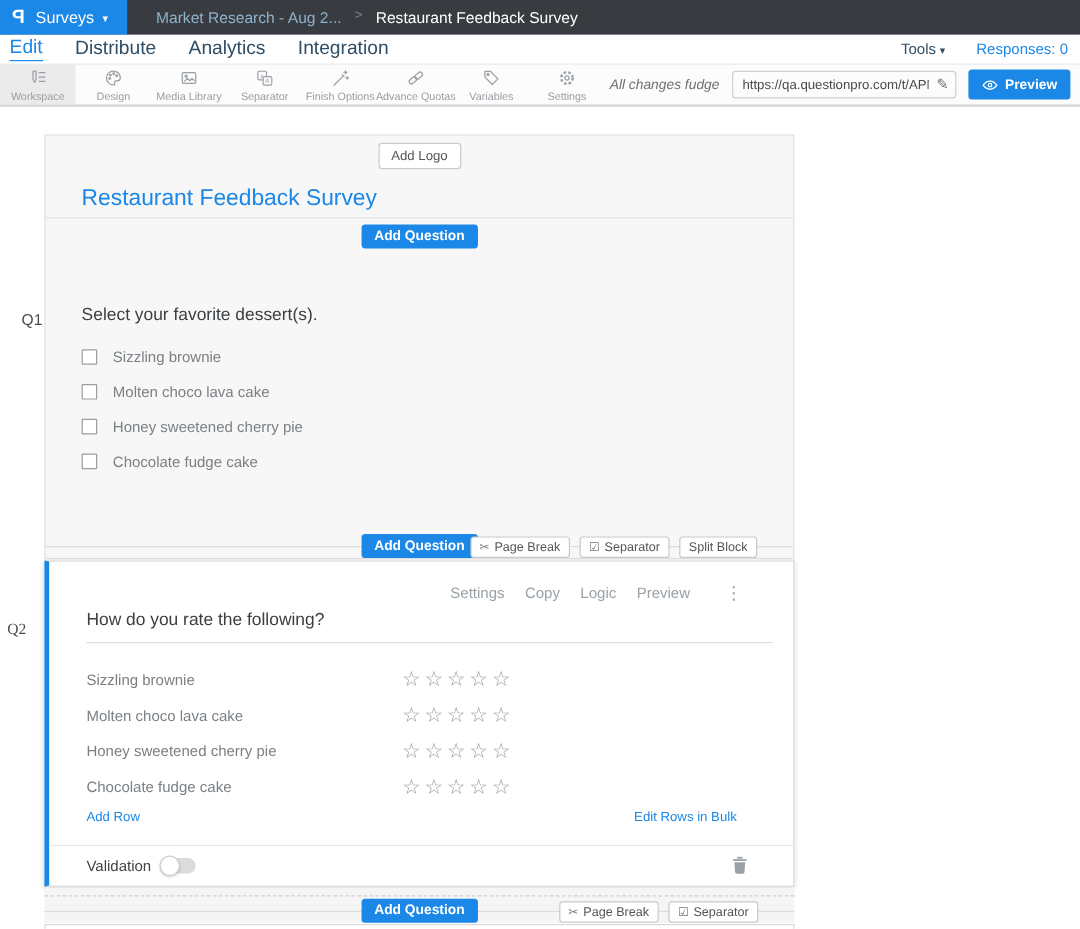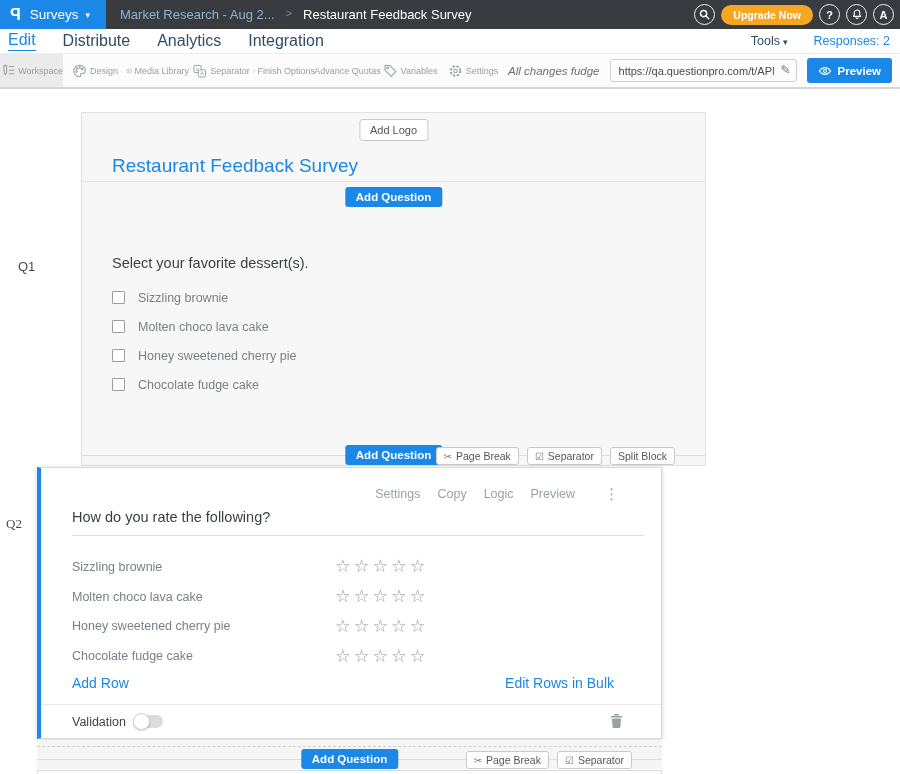--- a/index.html
+++ b/index.html
@@ -6,56 +6,56 @@
   html,body { width:900px; height:774px; }
   body { font-family:"Liberation Sans", sans-serif; background:#fff; overflow:hidden; }
   .page { position:relative; width:900px; height:774px; background:#fff; }
 
   
   .topbar { position:absolute; left:0; top:0; width:900px; height:29px; background:#383b40; display:flex; align-items:center; }
   .logo-area { width:106px; height:29px; background:#1b87e6; display:flex; align-items:center; padding-left:10px; cursor:pointer; }
   .qp-logo { color:#fff; font-size:16px; font-weight:700; transform:scaleX(-1); display:inline-block; }
   .product-name { color:#fff; font-size:13.5px; margin-left:9px; }
   .logo-caret { color:#fff; font-size:9px; margin-left:7px; }
-  .breadcrumb { display:flex; align-items:flex-start; margin-left:14px; font-size:13px; }
+  .breadcrumb { display:flex; align-items:flex-start; margin-left:24px; font-size:13px; }
   .bc-parent { color:#8fb2cc; }
   .bc-sep { color:#84888d; margin:0 11px; font-size:11px; }
   .bc-current { color:#ffffff; }
   .top-right { position:absolute; right:6px; top:0; height:29px; display:flex; align-items:center; gap:6px; }
   .circle-btn { width:21px; height:21px; border:1.5px solid #f2f2f2; border-radius:50%; display:flex; align-items:center; justify-content:center; color:#fff; font-size:11px; font-weight:700; cursor:pointer; }
   .upgrade-btn { height:20px; padding:0 12px; border-radius:10px; background:#f5a623; color:#fff; font-size:10.5px; font-weight:700; display:flex; align-items:center; cursor:pointer; }
 
   
   .navrow { position:absolute; left:0; top:29px; width:900px; height:24px; background:#fff; display:flex; align-items:center; }
   .nav-tabs { display:flex; align-items:center; padding-left:8px; gap:27px; }
   .nav-tab { font-size:16px; font-weight:500; color:#2e4d66; cursor:pointer; padding-bottom:1px; }
   .nav-tab.active { color:#1b87e6; border-bottom:1px solid #1b87e6; }
   .nav-right { position:absolute; right:10px; display:flex; align-items:center; gap:26px; }
   .tools-menu { font-size:12.5px; font-weight:500; color:#2e4d66; cursor:pointer; }
   .tools-caret { font-size:9px; color:#2e4d66; margin-left:3px; }
   .responses { font-size:12.5px; font-weight:500; color:#1b87e6; cursor:pointer; }
 
   
   .toolbar { position:absolute; left:0; top:53px; width:900px; height:36px; background:#fcfcfc; border-top:1px solid #ececec; border-bottom:2px solid #d6d6d6; display:flex; }
   .tb-tabs { display:flex; }
-  .tb-tab { width:63px; height:33px; display:flex; flex-direction:row; align-items:center; justify-content:center; gap:2px; cursor:pointer; }
+  .tb-tab { width:63px; height:33px; display:flex; flex-direction:column; align-items:center; justify-content:center; gap:2px; cursor:pointer; }
   .tb-tab.active { background:#ebebeb; }
   .tb-tab svg { display:block; }
   .tb-label { font-size:9px; color:#999da3; white-space:nowrap; }
   .tb-right { position:absolute; right:8px; top:0; height:33px; display:flex; align-items:center; gap:10px; }
   .save-status { font-style:italic; font-size:11.5px; color:#6f6f6f; }
   .url-box { position:relative; width:187px; height:23px; border:1px solid #cfcfcf; border-radius:3px; background:#fcfcfc; }
   .url-box input { width:100%; height:100%; border:none; background:transparent; outline:none; font-family:"Liberation Sans",sans-serif; font-size:11px; color:#4a4a4a; padding:0 22px 0 8px; }
   .url-pencil { position:absolute; right:5px; top:3px; font-size:12px; color:#6f6f6f; cursor:pointer; }
   .preview-btn { height:25px; padding:0 11px; background:#1b87e6; border-radius:3px; display:flex; align-items:center; gap:6px; cursor:pointer; }
   .preview-btn span { color:#fff; font-size:11.5px; font-weight:600; }
 
   
   .q-label { position:absolute; font-size:13px; color:#4b4b4b; }
-  .card1 { position:absolute; left:37px; top:112px; width:625px; height:354px; background:#f7f7f7; border:1px solid #e2e2e2;margin-left:44px; }
+  .card1 { position:absolute; left:37px; top:112px; width:625px; height:354px; background:#f7f7f7; border:1px solid #e2e2e2; }
   .add-logo-btn { position:absolute; top:6px; left:50%; transform:translateX(-50%); background:#fff; border:1px solid #c9c9c9; border-radius:3px; padding:4px 10px; font-size:11px; color:#555; cursor:pointer; white-space:nowrap; }
   .survey-title { position:absolute; left:30px; top:42px; font-size:19px; font-weight:400; color:#1b87e6; cursor:text; }
   .hdiv { position:absolute; left:0; right:0; height:1px; background:#e2e2e2; }
   .blue-btn { background:#1b87e6; color:#fff; font-size:11.5px; font-weight:600; border:none; border-radius:3px; padding:4px 11px; cursor:pointer; white-space:nowrap; font-family:"Liberation Sans",sans-serif; }
   .center-x { left:50%; transform:translateX(-50%); position:absolute; }
   .q1-text, .q2-text { font-size:14.5px; color:#3b3f42; }
   .q1-text { position:absolute; left:30px; top:142px; }
   .opt-list { position:absolute; left:30px; top:170px; }
   .opt-row { height:29px; display:flex; align-items:center; gap:13px; cursor:pointer; }
   .checkbox { width:13px; height:13px; border:1px solid #9d9d9d; background:#fff; border-radius:1px; }
@@ -68,21 +68,21 @@
   .card2 { position:absolute; left:37px; top:467px; width:625px; height:272px; background:#fff; border:1px solid #d9d9d9; border-left:4px solid #1b87e6; box-shadow:0 1px 5px rgba(0,0,0,0.18); }
   .q2-actions { position:absolute; top:17px; right:42px; display:flex; align-items:center; gap:17px; }
   .q2-action { font-size:12.5px; color:#9aa2a8; cursor:pointer; }
   .dots-menu { font-size:15px; color:#9aa2a8; margin-left:12px; cursor:pointer; }
   .q2-text { position:absolute; left:31px; top:41px; cursor:text; }
   .q2-underline { position:absolute; left:31px; right:17px; top:67px; height:1px; background:#dddddd; }
   .rate-rows { position:absolute; left:31px; top:84px; right:17px; }
   .rate-row { height:29.8px; display:flex; align-items:center; }
   .rate-label { width:263px; font-size:12.5px; color:#7b8085; }
   .stars { font-size:17.5px; color:#9aa0a4; letter-spacing:3px; cursor:pointer; line-height:1; }
-  .link-blue { font-size:14px; color:#1b87e6; cursor:pointer;text-align:right; }
+  .link-blue { font-size:11px; color:#1b87e6; cursor:pointer;text-align:right; }
   .add-row { position:absolute; left:31px; top:207px; }
   .edit-rows { position:absolute; right:47px; top:207px; }
   .q2-footer-div { position:absolute; left:0; right:0; top:236px; height:1px; background:#e9e9e9; }
   .validation { position:absolute; left:31px; top:247px; display:flex; align-items:flex-start; gap:9px; }
   .validation-label { font-size:12.5px; color:#3f4347; }
   .toggle { position:relative; width:28px; height:13px; background:#dcdcdc; border-radius:7px; cursor:pointer; }
   .toggle-knob { position:absolute; left:-2px; top:-2px; width:17px; height:17px; background:#fff; border:1px solid #d0d0d0; border-radius:50%; box-shadow:0 1px 2px rgba(0,0,0,0.2); }
   .trash-btn { position:absolute; right:38px; top:245px; cursor:pointer; }
 
   
@@ -101,53 +101,32 @@
     <div class="logo-area">
       <span class="qp-logo">P</span>
       <span class="product-name">Surveys</span>
       <span class="logo-caret">▾</span>
     </div>
     <div class="breadcrumb">
       <span class="bc-parent">Market Research - Aug 2...</span>
       <span class="bc-sep">&gt;</span>
       <span class="bc-current">Restaurant Feedback Survey</span>
     </div>
-    <div class="top-right">
-      <div class="circle-btn">
-        <svg width="11" height="11" viewBox="0 0 11 11" fill="none" stroke="#ffffff" stroke-width="1.4" stroke-linecap="round">
-            <circle cx="4.6" cy="4.6" r="3.1"></circle>
-            <line x1="7" y1="7" x2="9.8" y2="9.8"></line>
-          </svg>
-      </div>
-      <div class="upgrade-btn">Upgrade Now</div>
-      <div class="circle-btn">
-          <span>?</span>
-        </div>
-      <div class="circle-btn">
-        <svg width="12" height="13" viewBox="0 0 20 21" fill="none" stroke="#ffffff" stroke-width="1.8" stroke-linejoin="round">
-            <path d="M10 3a4.6 4.6 0 0 0-4.6 4.6v3.8L4 13.6h12l-1.4-2.2V7.6A4.6 4.6 0 0 0 10 3z"></path>
-            <path d="M8.3 16a1.8 1.8 0 0 0 3.4 0" stroke-linecap="round"></path>
-          </svg>
-      </div>
-      <div class="circle-btn">
-          <span>A</span>
-        </div>
-    </div>
   </div>
 
   <div class="navrow">
     <div class="nav-tabs">
       <span class="nav-tab active">Edit</span>
       <span class="nav-tab">Distribute</span>
       <span class="nav-tab">Analytics</span>
       <span class="nav-tab">Integration</span>
     </div>
     <div class="nav-right">
       <span class="tools-menu"><span>Tools</span><span class="tools-caret">▾</span></span>
-      <span class="responses">Responses: 2</span>
+      <span class="responses">Responses: 0</span>
     </div>
   </div>
 
   <div class="toolbar">
     <div class="tb-tabs">
       <div class="tb-tab active">
         <svg width="17" height="16" viewBox="0 0 20 20" fill="none" stroke="#9aa0a6" stroke-width="1.3" stroke-linejoin="round">
             <path d="M5 2.8h3.2v8.6L6.6 14.6 5 11.4z"></path>
             <path d="M11.5 4.5h6M11.5 9h6M11.5 13.5h6" stroke-linecap="round"></path>
           </svg>

